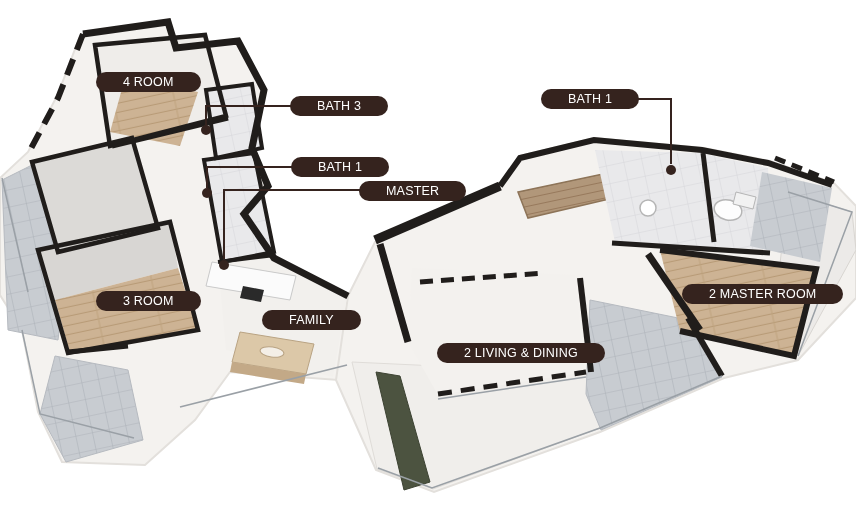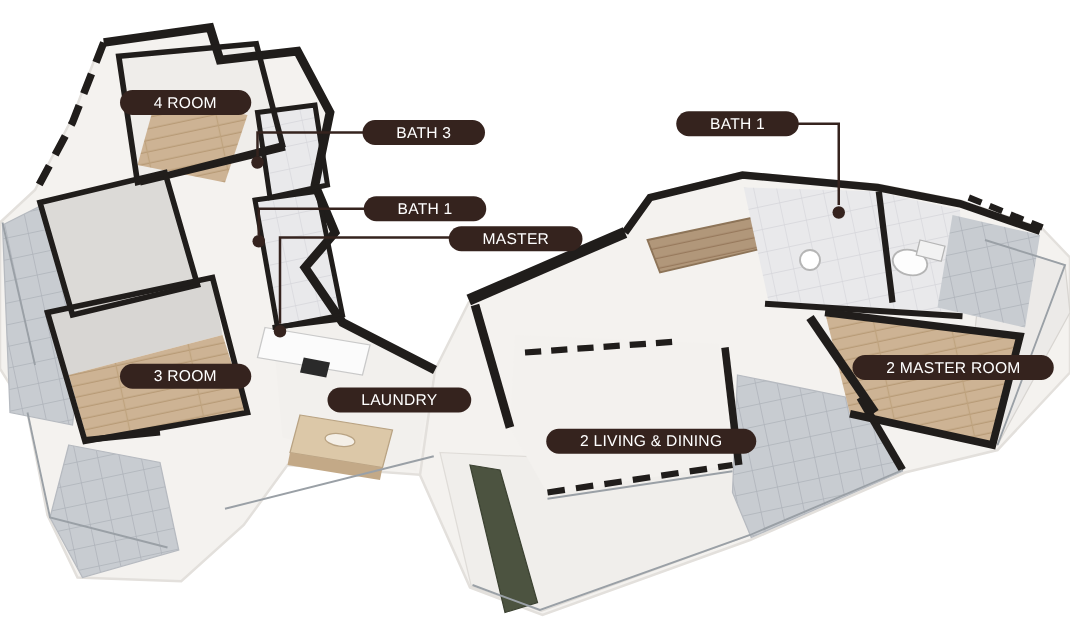--- a/index.html
+++ b/index.html
@@ -152,17 +152,17 @@
       <circle cx="671" cy="170" r="5"></circle>
     </g>
   </svg>
 
   <div class="pill" style="left:96px;top:72px;">4 ROOM</div>
   <div class="pill" style="left:290px;top:96px;">BATH 3</div>
   <div class="pill" style="left:291px;top:157px;">BATH 1</div>
   <div class="pill" style="left:359px;top:181px;">MASTER</div>
   <div class="pill" style="left:541px;top:89px;">BATH 1</div>
   <div class="pill" style="left:74px;top:291px;margin-left:22px;">3 ROOM</div>
-  <div class="pill" style="left:262px;top:310px;">LAUNDRY</div>
+  <div class="pill" style="left:262px;top:310px;">FAMILY</div>
   <div class="pill" style="left:437px;top:343px;">2 LIVING &amp; DINING</div>
   <div class="pill" style="left:682px;top:284px;">2 MASTER ROOM</div>
 
 </div>
 
 </body></html>

